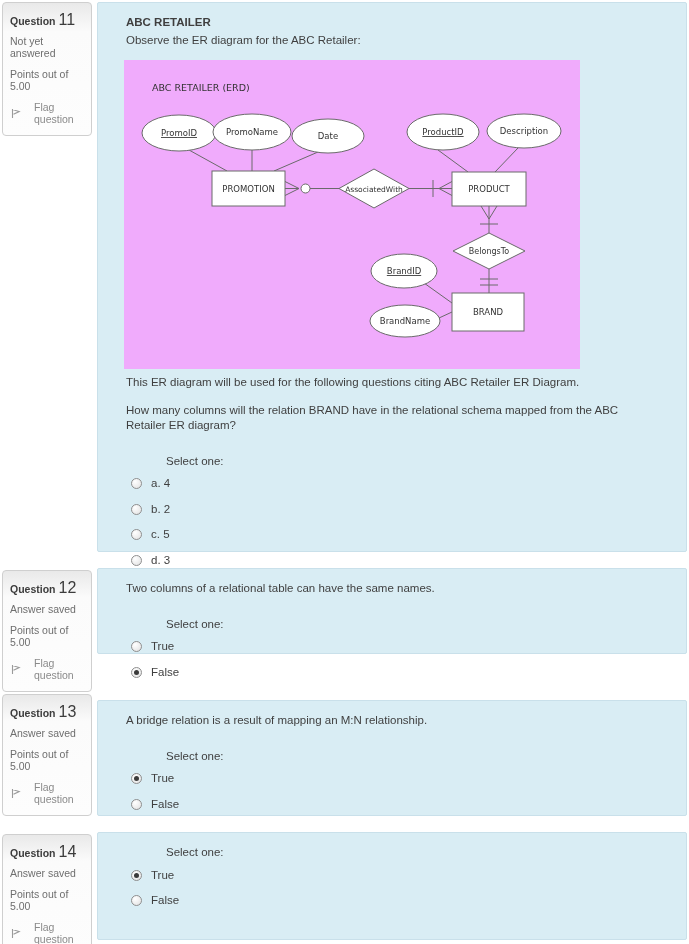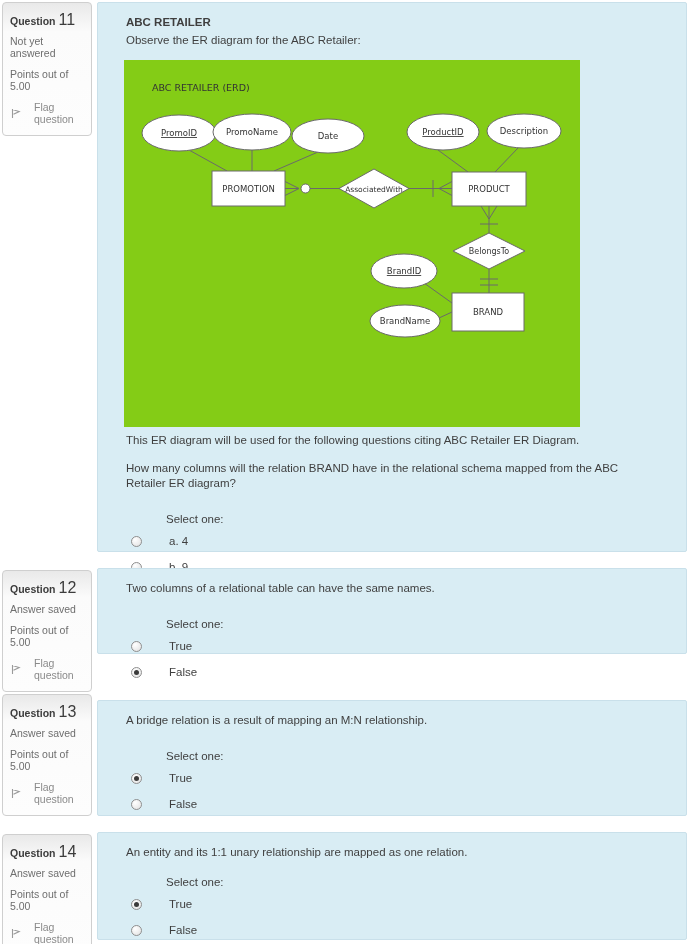--- a/index.html
+++ b/index.html
@@ -23,25 +23,25 @@
   .flagrow svg { flex: 0 0 auto; }
 
   
   .content {
     position: absolute; left: 97px; width: 590px;
     background: #d9edf4; border: 1px solid #c9e0ea; border-radius: 2px;
     padding: 12px 28px; font-size: 11.5px; color: #3f3f3f; line-height: 1.35;
   }
   .q-title { font-weight: bold; margin-bottom: 2px; }
   .intro { margin-bottom: 12px; }
-  .diagram-box { width: 456px; height: 367px; background: #84cc16; margin: 0 0 6px -2px; }
+  .diagram-box { width: 456px; height: 309px; background: #f0abfc; margin: 0 0 6px -2px; }
   .note { margin-bottom: 12px; }
   .qtext { margin-bottom: 20px; }
   .select-label { margin-bottom: 7px; margin-left: 40px; }
-  .opt { display: flex; align-items: center; gap: 27px; margin: 0 0 10px 5px; }
+  .opt { display: flex; align-items: center; gap: 9px; margin: 0 0 10px 5px; }
   .radio { width: 11px; height: 11px; border: 1px solid #8f8f8f; border-radius: 50%;
     background: radial-gradient(circle at 35% 30%, #ffffff 0%, #e3e3e3 90%);
     flex: 0 0 auto; position: relative; cursor: pointer; }
   .radio.selected::after { content: ''; position: absolute; left: 2px; top: 2px;
     width: 5px; height: 5px; border-radius: 50%; background: #3a3a3a; }
   .opt-label { cursor: pointer; }
 
   
   .erd text { font-family: "DejaVu Sans", sans-serif; fill: #333; }
   .erd .shape { fill: #ffffff; stroke: #6a6a6a; stroke-width: 1; }
@@ -133,21 +133,21 @@
 
     <div class="note">This ER diagram will be used for the following questions citing ABC Retailer ER Diagram.</div>
     <div class="qtext">How many columns will the relation BRAND have in the relational schema mapped from the ABC Retailer ER diagram?</div>
     <div class="select-label">Select one:</div>
     <div class="opt">
       <span class="radio"></span>
       <span class="opt-label">a. 4</span>
     </div>
     <div class="opt">
       <span class="radio"></span>
-      <span class="opt-label">b. 9</span>
+      <span class="opt-label">b. 2</span>
     </div>
     <div class="opt">
       <span class="radio"></span>
       <span class="opt-label">c. 5</span>
     </div>
     <div class="opt">
       <span class="radio"></span>
       <span class="opt-label">d. 3</span>
     </div>
   </div>
@@ -217,21 +217,20 @@
     <div class="status">Answer saved</div>
     <div class="points">Points out of 5.00</div>
     <div class="flagrow">
       <svg width="12" height="12" viewBox="0 0 12 12">
           <path d="M2.5 11 L2.5 2 M2.5 2.4 L9.2 4.6 L3.5 7.2" fill="none" stroke="#9a9a9a" stroke-width="1.1"></path>
         </svg>
       <span>Flag question</span>
     </div>
   </div>
   <div class="content" style="top:832px;height:108px">
-    <div class="qtext" style="margin-bottom:14px">An entity and its 1:1 unary relationship are mapped as one relation.</div>
     <div class="select-label">Select one:</div>
     <div class="opt">
       <span class="radio selected"></span>
       <span class="opt-label">True</span>
     </div>
     <div class="opt">
       <span class="radio"></span>
       <span class="opt-label">False</span>
     </div>
   </div>

